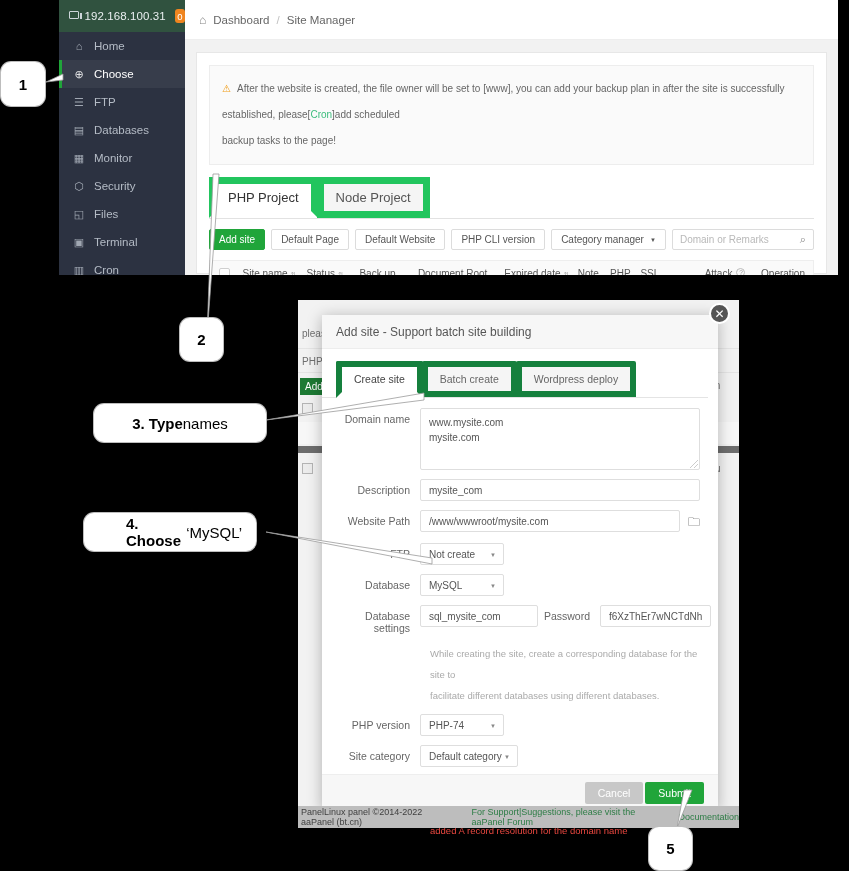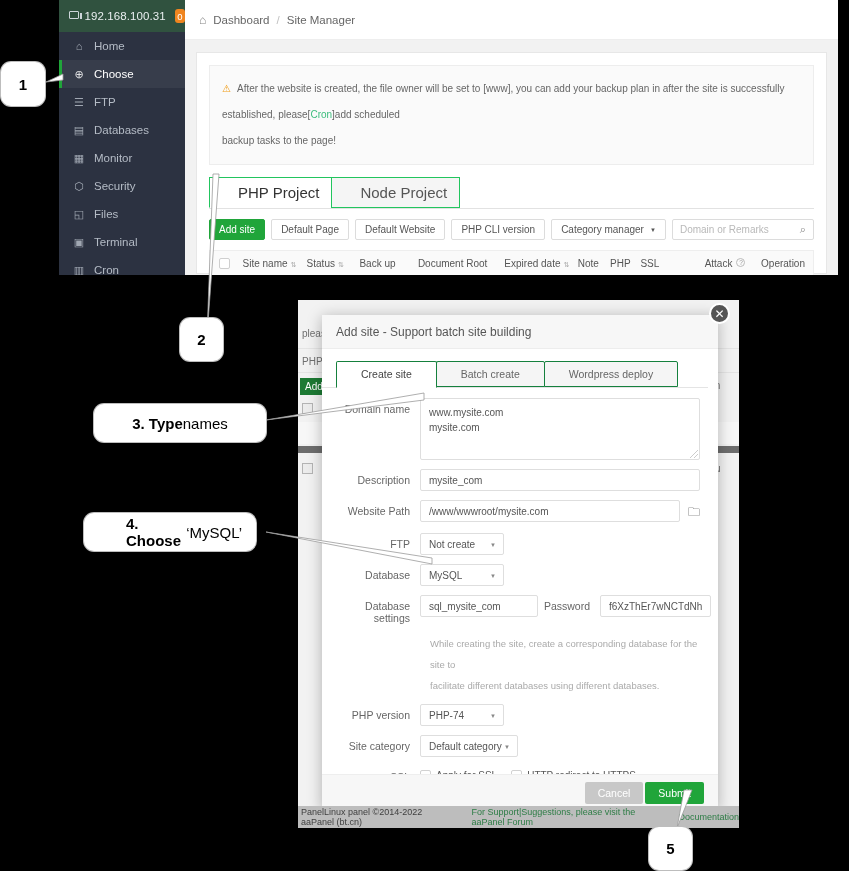--- a/index.html
+++ b/index.html
@@ -69,22 +69,22 @@
   }
   .notice {
     margin: 12px 12px 0 12px; background: #fafafa; border: 1px solid #ededed;
     padding: 10px 12px 10px 12px; font-size: 10px; color: #666; line-height: 26px;
   }
   .notice .warn { color: #f0a020; font-size: 10px; margin-right: 6px; }
   .notice .lnk { color: #3dbd7d; }
 
   .tabs-row { margin: 12px 12px 0 12px; display: flex; border-bottom: 1px solid #e2e2e2; }
   .tab {
-    font-size: 15px; color: #555; padding: 6px 12px 6px 28px;
-    border: 1px solid #22c55e; background: #f5f5f5; margin-right: -1px;
+    font-size: 13px; color: #555; padding: 6px 12px 6px 12px;
+    border: 7px solid #22c55e; background: #f5f5f5; margin-right: -1px;
   }
   .tab.active { background: #fff; border-bottom-color: #fff; color: #333; }
 
   .toolbar { margin: 10px 12px 0 12px; display: flex; align-items: center; gap: 6px; position: relative; }
   .btn {
     font-size: 10px; color: #555; background: #fff; border: 1px solid #dcdcdc;
     padding: 4px 9px; border-radius: 2px; white-space: nowrap;
   }
   .btn.primary { background: #20a53a; border-color: #20a53a; color: #fff; }
   .btn.dd:after { content: "▼"; font-size: 6px; margin-left: 6px; position: relative; top: -1px; }
@@ -136,21 +136,21 @@
   }
   .modal-close {
     position: absolute; right: -12px; top: -12px; width: 21px; height: 21px;
     border-radius: 50%; background: #555; color: #fff; font-size: 12px;
     display: flex; align-items: center; justify-content: center;
     border: 2px solid #fff;
   }
   .mtabs { display: flex; padding: 12px 0 0 14px; border-bottom: 1px solid #e4e4e4;
            margin: 0 10px 0 0; }
   .mtab {
-    font-size: 10.5px; color: #666; padding: 6px 24px; border: 1px solid #15803d;
+    font-size: 10.5px; color: #666; padding: 6px 12px; border: 6px solid #15803d;
     background: #f5f5f5; margin-right: -1px; border-radius: 2px 2px 0 0;
   }
   .mtab.active { background: #fff; border-bottom-color: #fff; color: #444; margin-bottom: -1px; }
 
   .frm { padding: 10px 18px 0 6px; }
   .row { display: flex; align-items: flex-start; margin-bottom: 9px; }
   .lbl { width: 92px; text-align: right; font-size: 10.5px; color: #666; padding-top: 5px;
          padding-right: 10px; flex: none; }
   .ta {
     flex: 1; height: 62px; border: 1px solid #dedede; border-radius: 2px;

